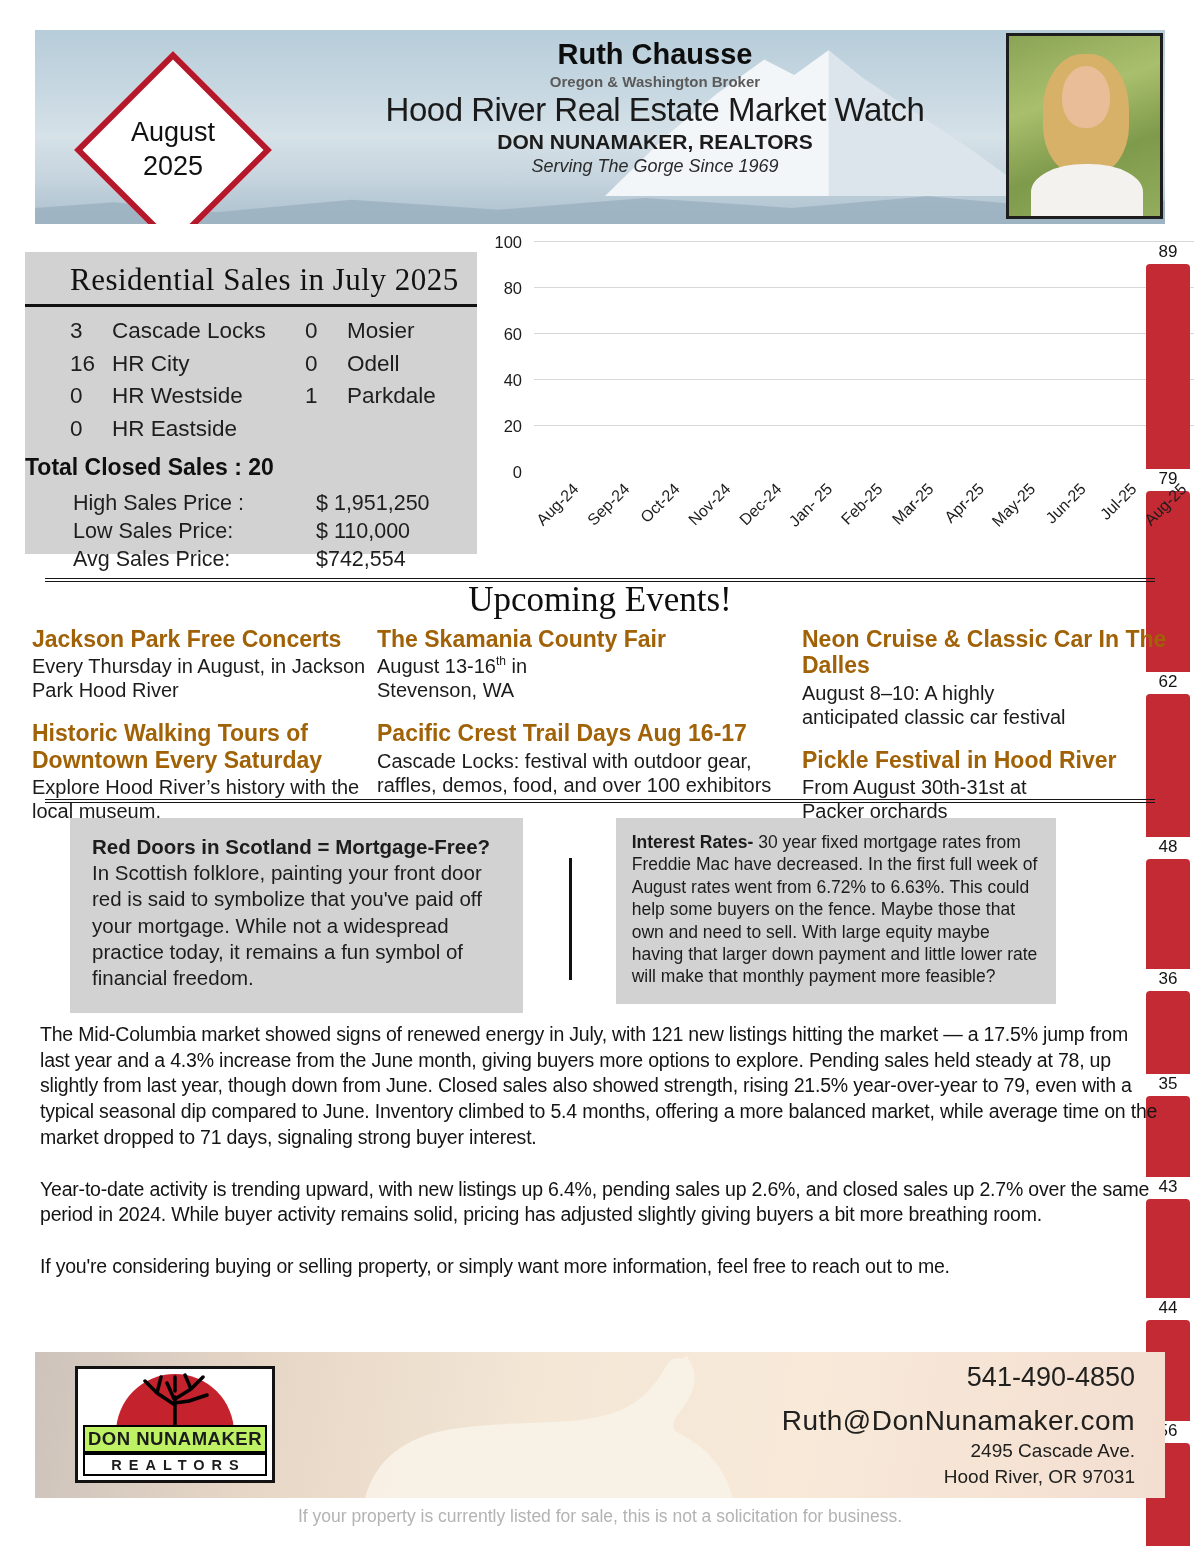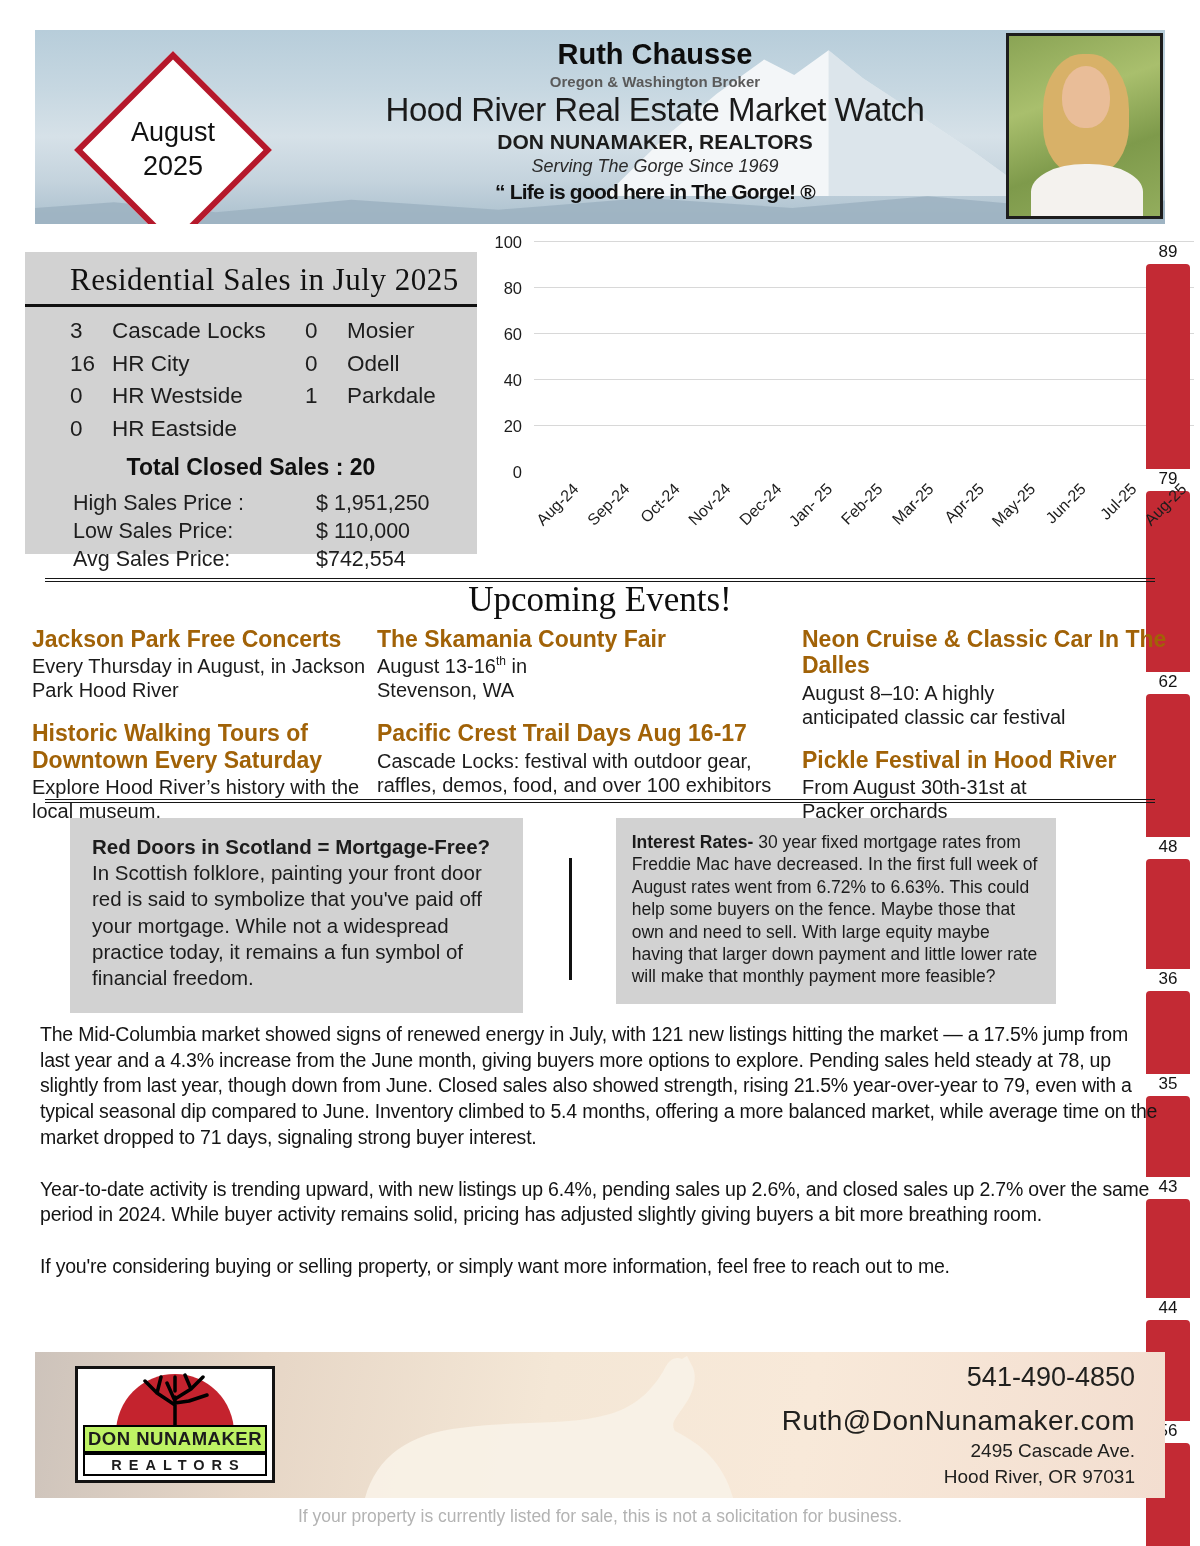--- a/index.html
+++ b/index.html
@@ -36,21 +36,21 @@
   .stats-row{position:absolute;left:0;top:242px;width:1200px;height:336px;}
   .sales-box{position:absolute;left:25px;top:10px;width:452px;height:302px;background:#d2d2d2;}
   .sales-title{font-family:"Liberation Serif","DejaVu Serif",serif;font-size:31px;color:#111;
                padding:10px 0 6px 45px;letter-spacing:0.5px;}
   .sales-rule{height:3px;background:#111;margin:0;}
   .area-cols{display:flex;padding:8px 0 0 45px;font-size:22.5px;color:#1e1e1e;}
   .area-col{line-height:1.45;}
   .area-col.left{width:235px;}
   .area-row{display:flex;}
   .area-row .count{width:42px;}
-  .sales-total{font-size:23px;font-weight:bold;text-align:center;margin-top:8px;color:#0f0f0f;}
+  .sales-total{font-size:23px;font-weight:bold;margin-top:8px;color:#0f0f0f;}
   .sales-stats{padding:8px 0 0 48px;font-size:21.5px;line-height:1.32;color:#1e1e1e;}
   .stat-row{display:flex;align-items:center;}
   .stat-row .slabel{width:243px;}
 
   
   .chart-wrap{position:absolute;left:488px;top:0;width:706px;}
   .chart-title{font-family:"Liberation Serif","DejaVu Serif",serif;font-size:27px;text-align:center;
                line-height:1.18;white-space:pre-line;color:#101010;margin-bottom:6px;letter-spacing:0.3px;}
   .chart-area{position:relative;margin-left:46px;height:230px;}
   .gridline{position:absolute;left:0;right:0;height:1px;background:#d8d8d8;}
@@ -123,21 +123,20 @@
     <div class="diamond-text">
       <span>August</span>
       <span>2025</span>
     </div>
     <div class="head-text">
       <div class="broker-name">Ruth Chausse</div>
       <div class="broker-sub">Oregon &amp; Washington Broker</div>
       <div class="head-title">Hood River Real Estate Market Watch</div>
       <div class="company">DON NUNAMAKER, REALTORS</div>
       <div class="tagline">Serving The Gorge Since 1969</div>
-      <div class="slogan">“ Life is good here in The Gorge! ®</div>
     </div>
     <div class="photo">
       <div class="hair"></div>
       <div class="face"></div>
       <div class="shirt"></div>
     </div>
   </div>
 
   <div class="stats-row">
     <div class="sales-box">

